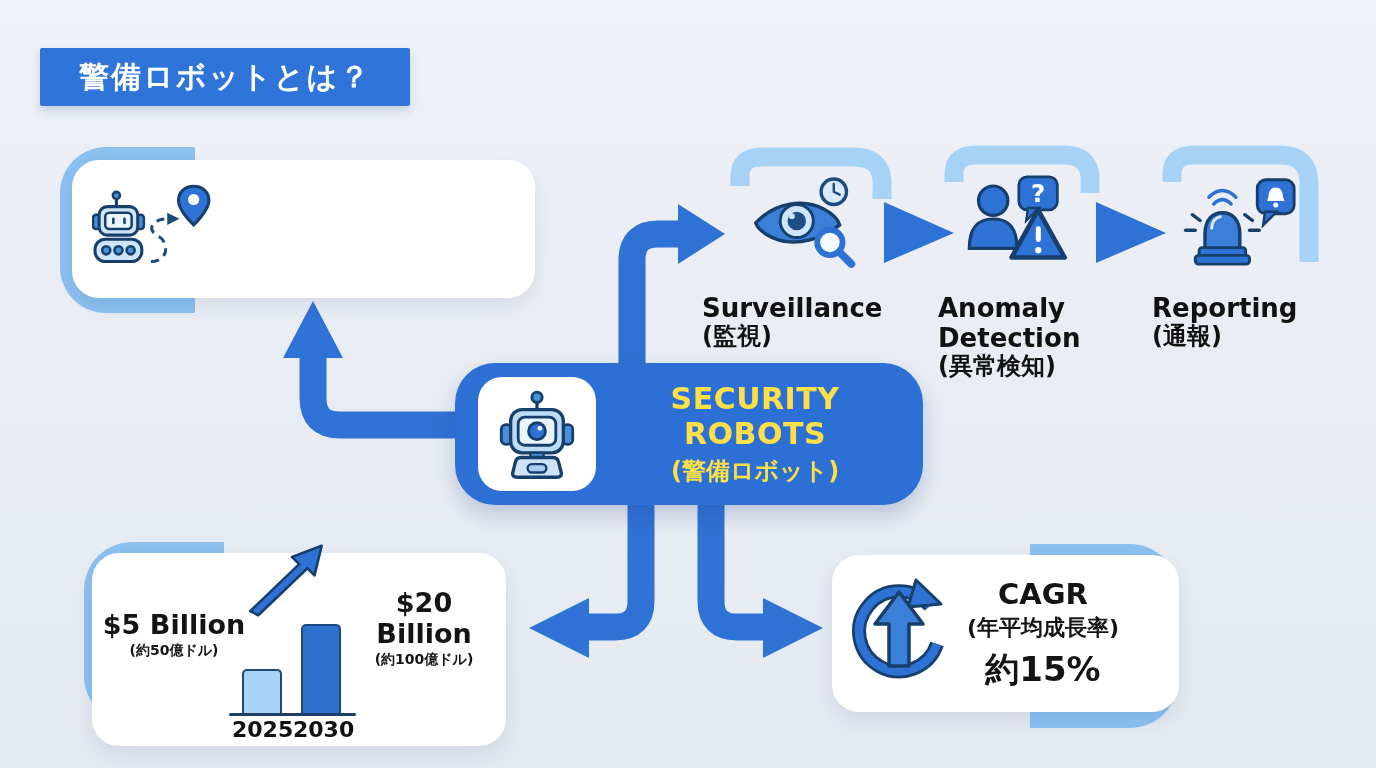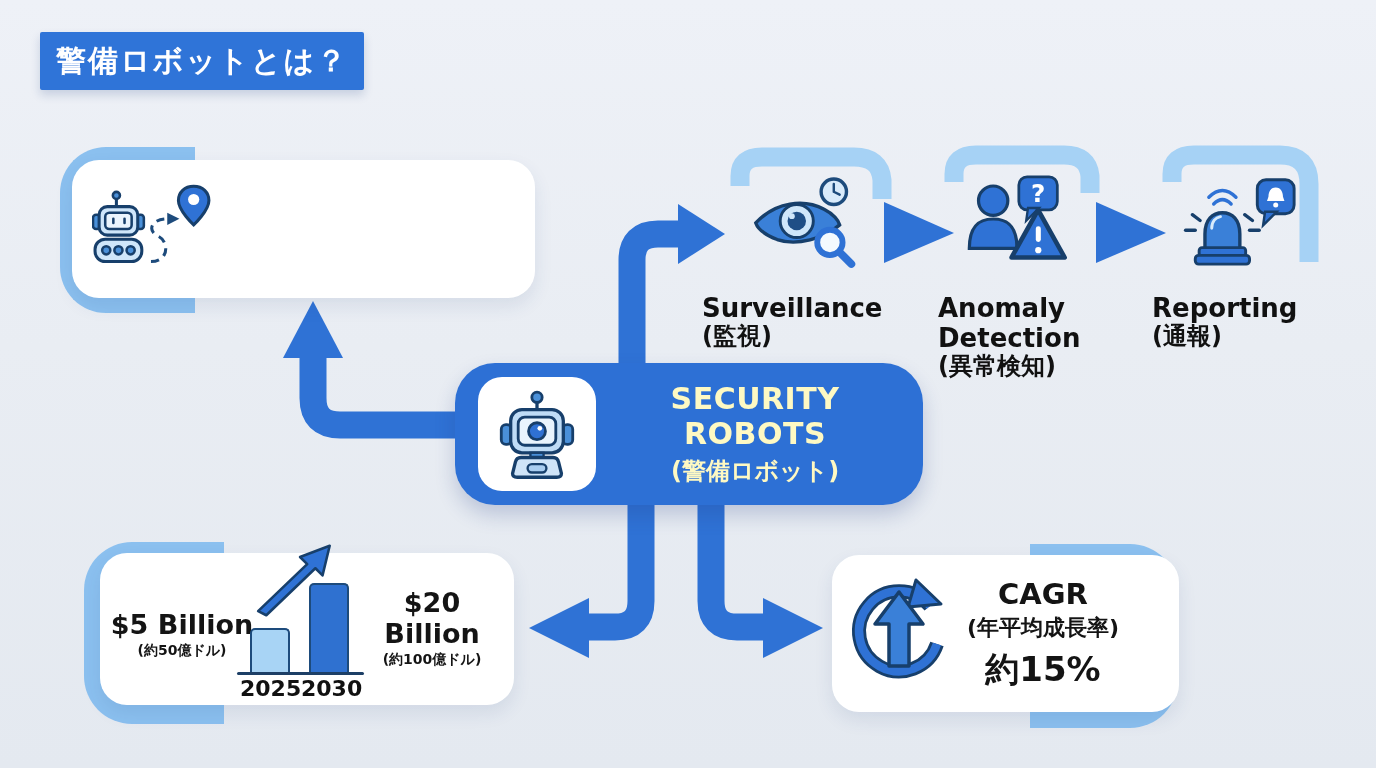--- a/index.html
+++ b/index.html
@@ -4,21 +4,21 @@
 <style>
   * { margin:0; padding:0; box-sizing:border-box; }
   html,body { width:100%; height:100%; }
   body { font-family:"DejaVu Sans","Liberation Sans",sans-serif; }
   #canvas{
     position:relative; width:1376px; height:768px; overflow:hidden;
     background:linear-gradient(180deg,#eef1f7 0%, #e9edf3 45%, #e4e9f0 100%);
   }
   
   .title-badge{
-    position:absolute; left:40px; top:32px; height:58px; padding:0 16px;
+    position:absolute; left:40px; top:48px; height:58px; padding:0 39px;
     background:#2f74d8; border-radius:2px; display:flex; align-items:center;
     color:#fff; font-size:30px; font-weight:800; letter-spacing:2px;
     box-shadow:0 5px 10px rgba(30,60,130,.18);
   }
   
   .accent{ position:absolute; border:19px solid #8bc0ef; z-index:1; }
   #accent-patrol{ left:60px; top:147px; width:135px; height:166px;
     border-right:none; border-radius:46px 0 0 46px; }
   #accent-market{ left:84px; top:542px; width:140px; height:182px;
     border-right:none; border-radius:48px 0 0 48px; }
@@ -35,33 +35,33 @@
   .patrol-line1,.patrol-line2{ font-size:25px; }
   .patrol-line3{ font-size:23px; }
   
   #center-box{ position:absolute; left:455px; top:363px; width:468px; height:142px;
     background:#2d70d5; border-radius:40px; z-index:2;
     box-shadow:0 10px 20px rgba(30,60,130,.22); }
   #center-box .tile{ position:absolute; left:23px; top:14px; width:118px; height:114px;
     background:#fff; border-radius:24px; display:flex; align-items:center; justify-content:center; }
   #center-box .ctext{ position:absolute; left:150px; right:18px; top:0; height:100%;
     display:flex; flex-direction:column; align-items:center; justify-content:center;
-    color:#fef9c3; font-weight:800; text-align:center; }
+    color:#fde047; font-weight:800; text-align:center; }
   .center-title{ font-size:30px; letter-spacing:.5px; }
   .center-sub{ font-size:24px; margin-top:4px; }
   
   .flow-icon{ position:absolute; z-index:2; }
   .flow-label{ position:absolute; z-index:2; text-align:left; color:#111;
     font-weight:800; font-size:26px; line-height:1.16;margin-top:22px; }
   .flow-sub{ font-size:24px; font-weight:800; }
   #label-surveillance{ left:702px; top:271px; width:200px; }
   #label-anomaly{ left:938px; top:271px; width:162px; }
   #label-reporting{ left:1152px; top:271px; width:162px; }
   
-  #card-market{ left:100px; top:553px; width:414px; height:152px; }
+  #card-market{ left:92px; top:553px; width:414px; height:193px; }
   .mk-left{ position:absolute; left:2px; top:56px; width:160px; text-align:center;
     color:#141414; font-weight:800; }
   .mk-right{ position:absolute; left:252px; top:34px; width:160px; text-align:center;
     color:#141414; font-weight:800; }
   .mk-value{ font-size:27px; }
   .mk-note{ font-size:14px; margin-top:2px; }
   .mk-baseline{ position:absolute; left:137px; bottom:30px; width:127px; height:3px;
     background:#1d3f66; border-radius:2px; }
   .bar{ position:absolute; bottom:32px; width:40px;
     border:2.5px solid #1d4b7c; border-bottom:none; border-radius:5px 5px 0 0; }

